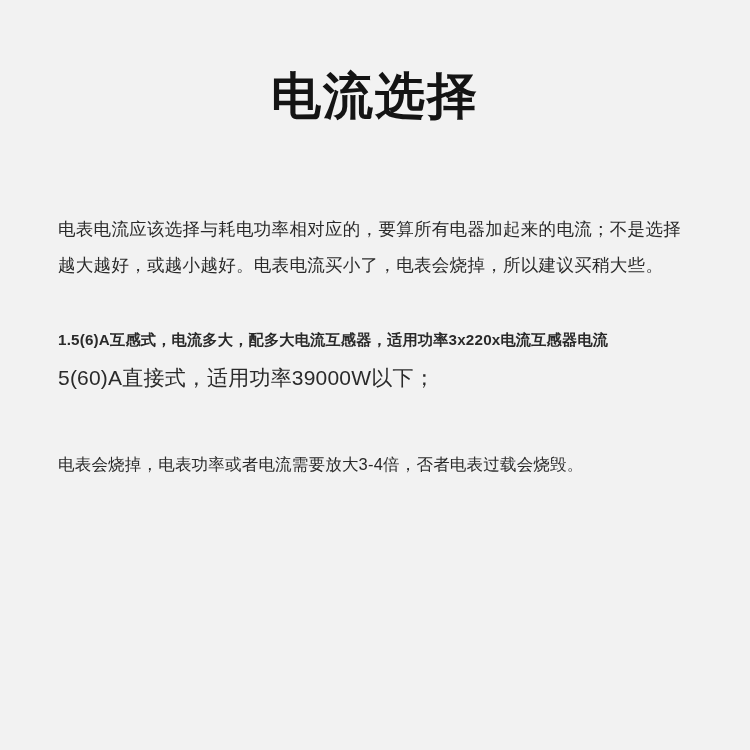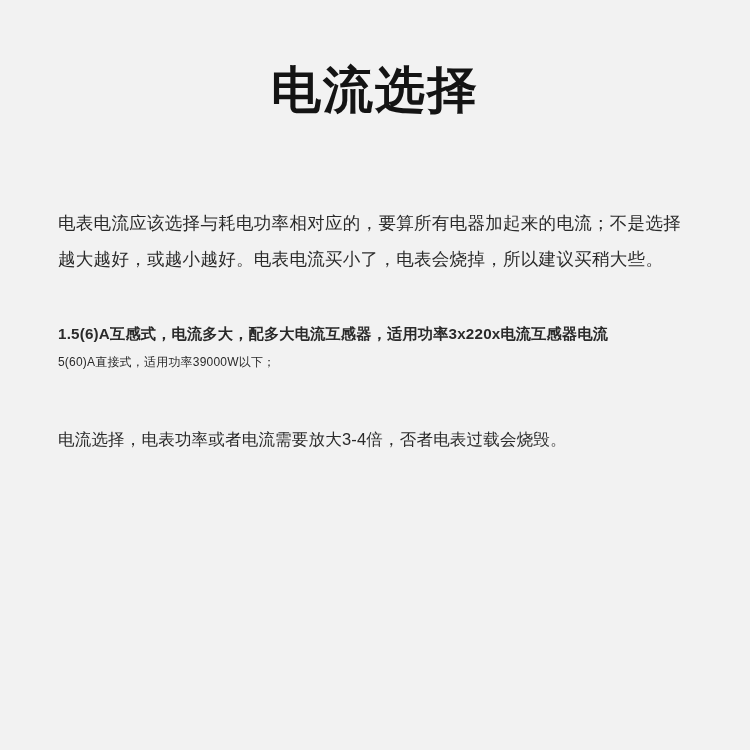--- a/index.html
+++ b/index.html
@@ -15,21 +15,21 @@
     overflow: hidden;
   }
   .page {
     position: relative;
     width: 750px;
     height: 750px;
     box-sizing: border-box;
     padding: 0 58px;
   }
   .title {
-    margin: 0;
+    margin: 6px;
     padding-top: 60px;
     text-align: center;
     font-size: 50px;
     font-weight: bold;
     letter-spacing: 2px;
     color: #141414;
     line-height: 1.2;
   }
   .body-block {
     margin-top: 86px;
@@ -40,21 +40,21 @@
     line-height: 2.05;
     color: #2a2a2a;
     letter-spacing: 0.3px;
     text-align: left;
   }
   .spec-block {
     margin-top: 40px;
   }
   .spec-line {
     margin: 0;
-    font-size: 12px;
+    font-size: 21px;
     line-height: 2.1;
     color: #2a2a2a;
     letter-spacing: 0.2px;
     white-space: nowrap;
   }
   .spec-line.first {
     font-size: 15.2px;
     font-weight: bold;
   }
   .note-block {
@@ -78,16 +78,16 @@
   <div class="body-block">
     <p class="para">电表电流应该选择与耗电功率相对应的，要算所有电器加起来的电流；不是选择越大越好，或越小越好。电表电流买小了，电表会烧掉，所以建议买稍大些。</p>
   </div>
 
   <div class="spec-block">
     <p class="spec-line first">1.5(6)A互感式，电流多大，配多大电流互感器，适用功率3x220x电流互感器电流</p>
     <p class="spec-line">5(60)A直接式，适用功率39000W以下；</p>
   </div>
 
   <div class="note-block">
-    <p class="note">电流选择，电表功率或者电流需要放大3-4倍，否者电表过载会烧毁。</p>
+    <p class="note">电表会烧掉，电表功率或者电流需要放大3-4倍，否者电表过载会烧毁。</p>
   </div>
 
 </div>
 
 </body></html>

